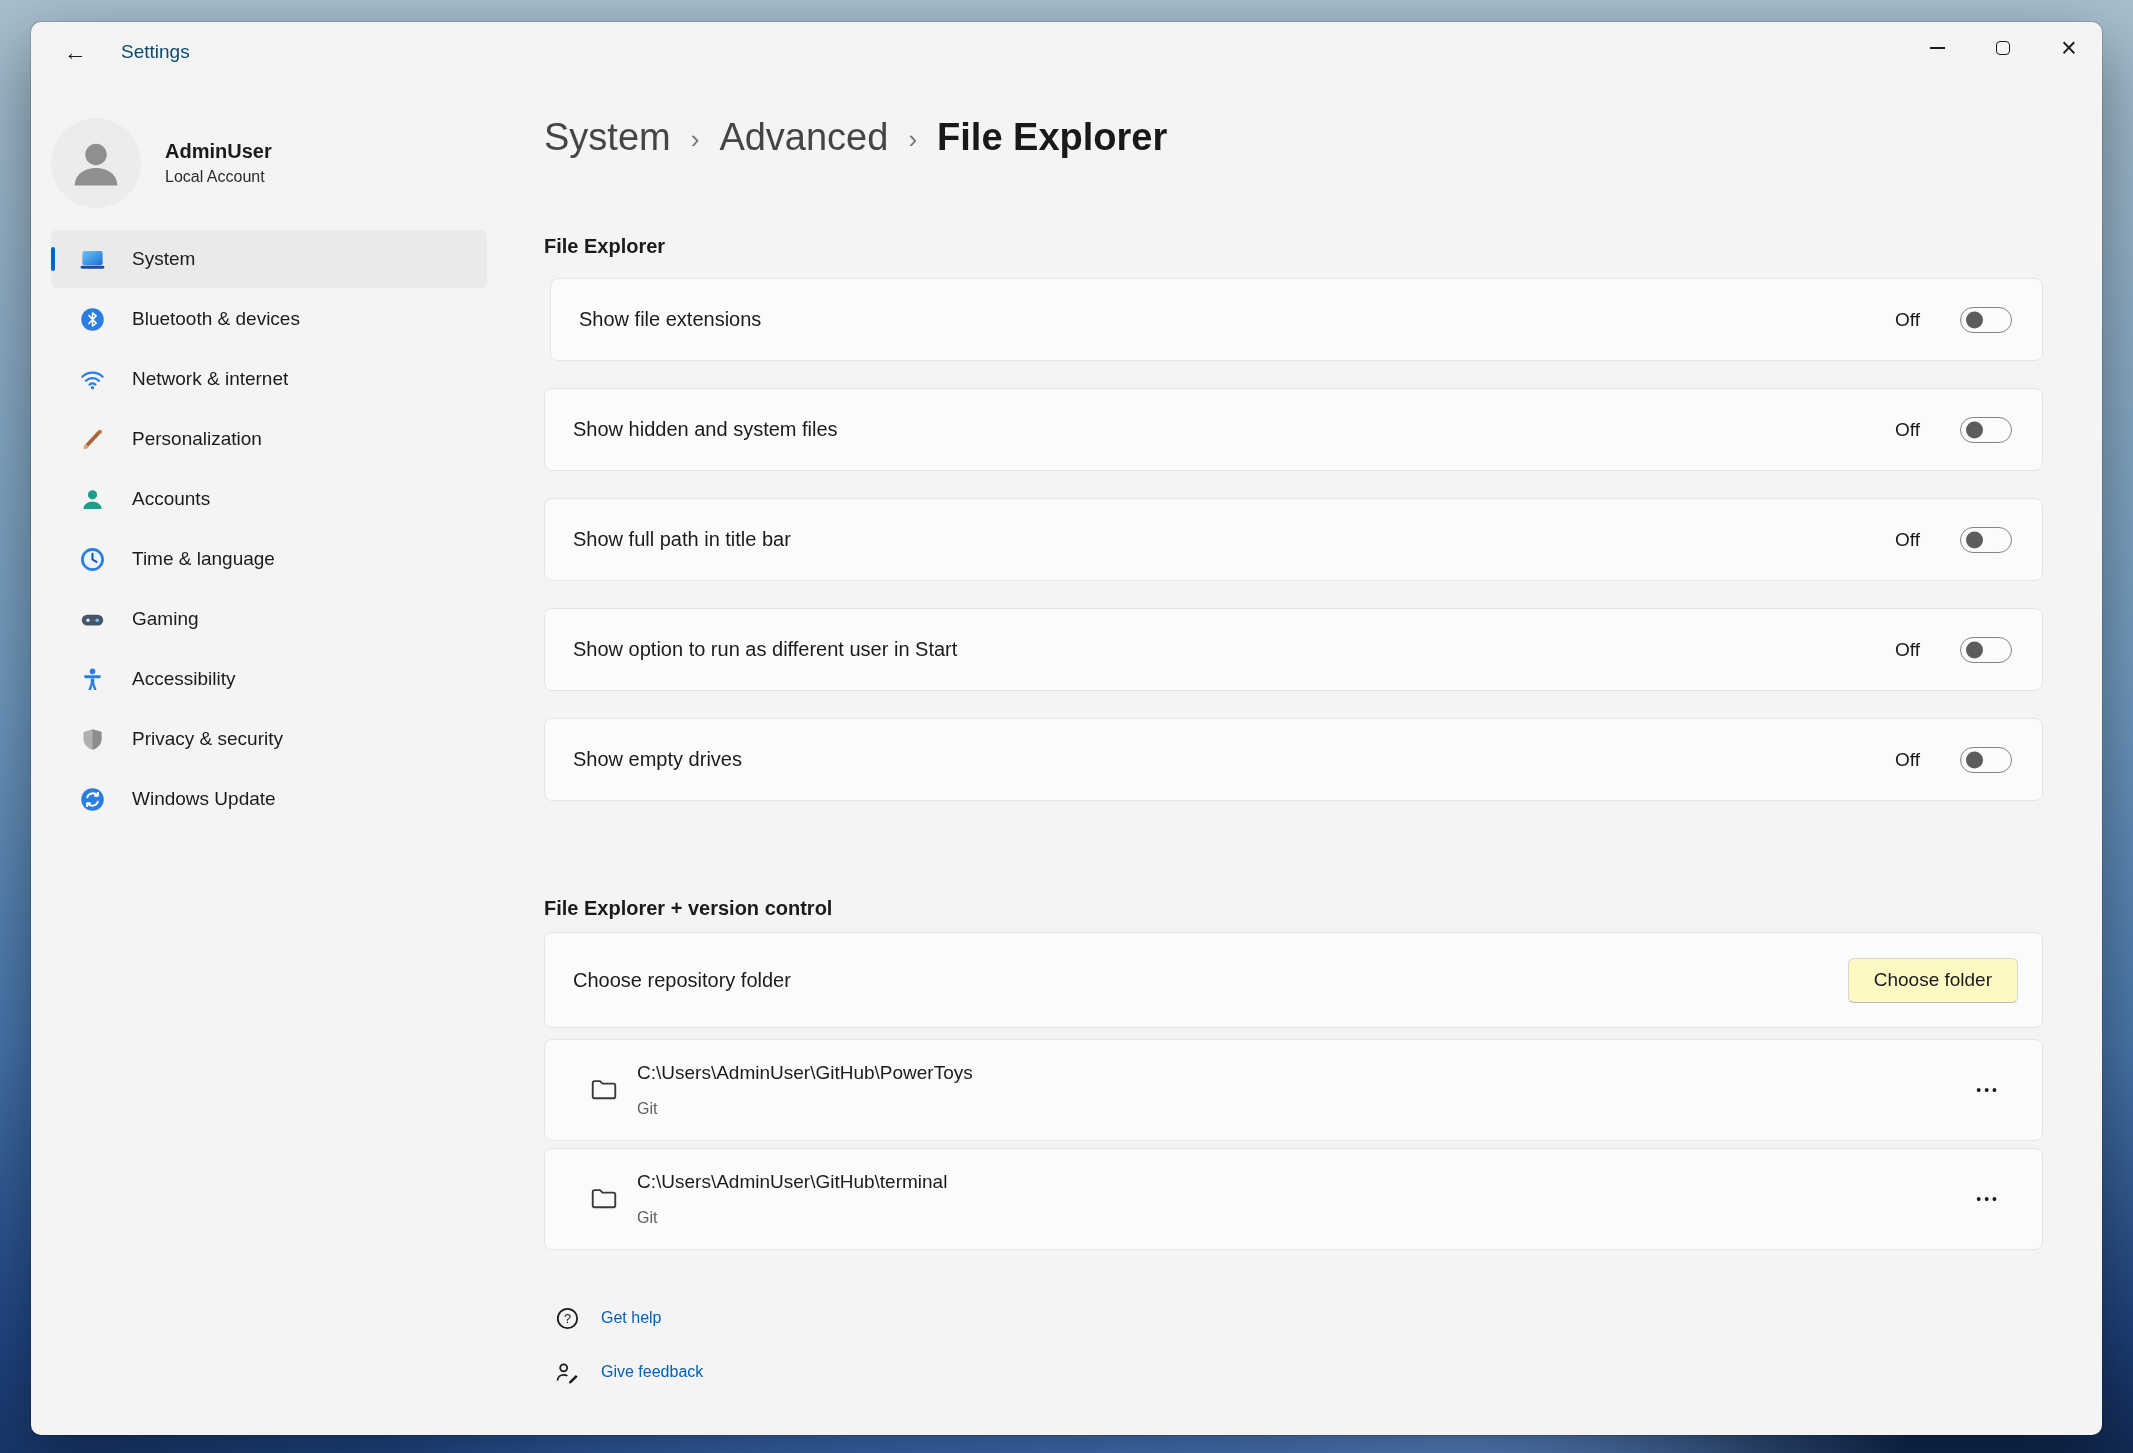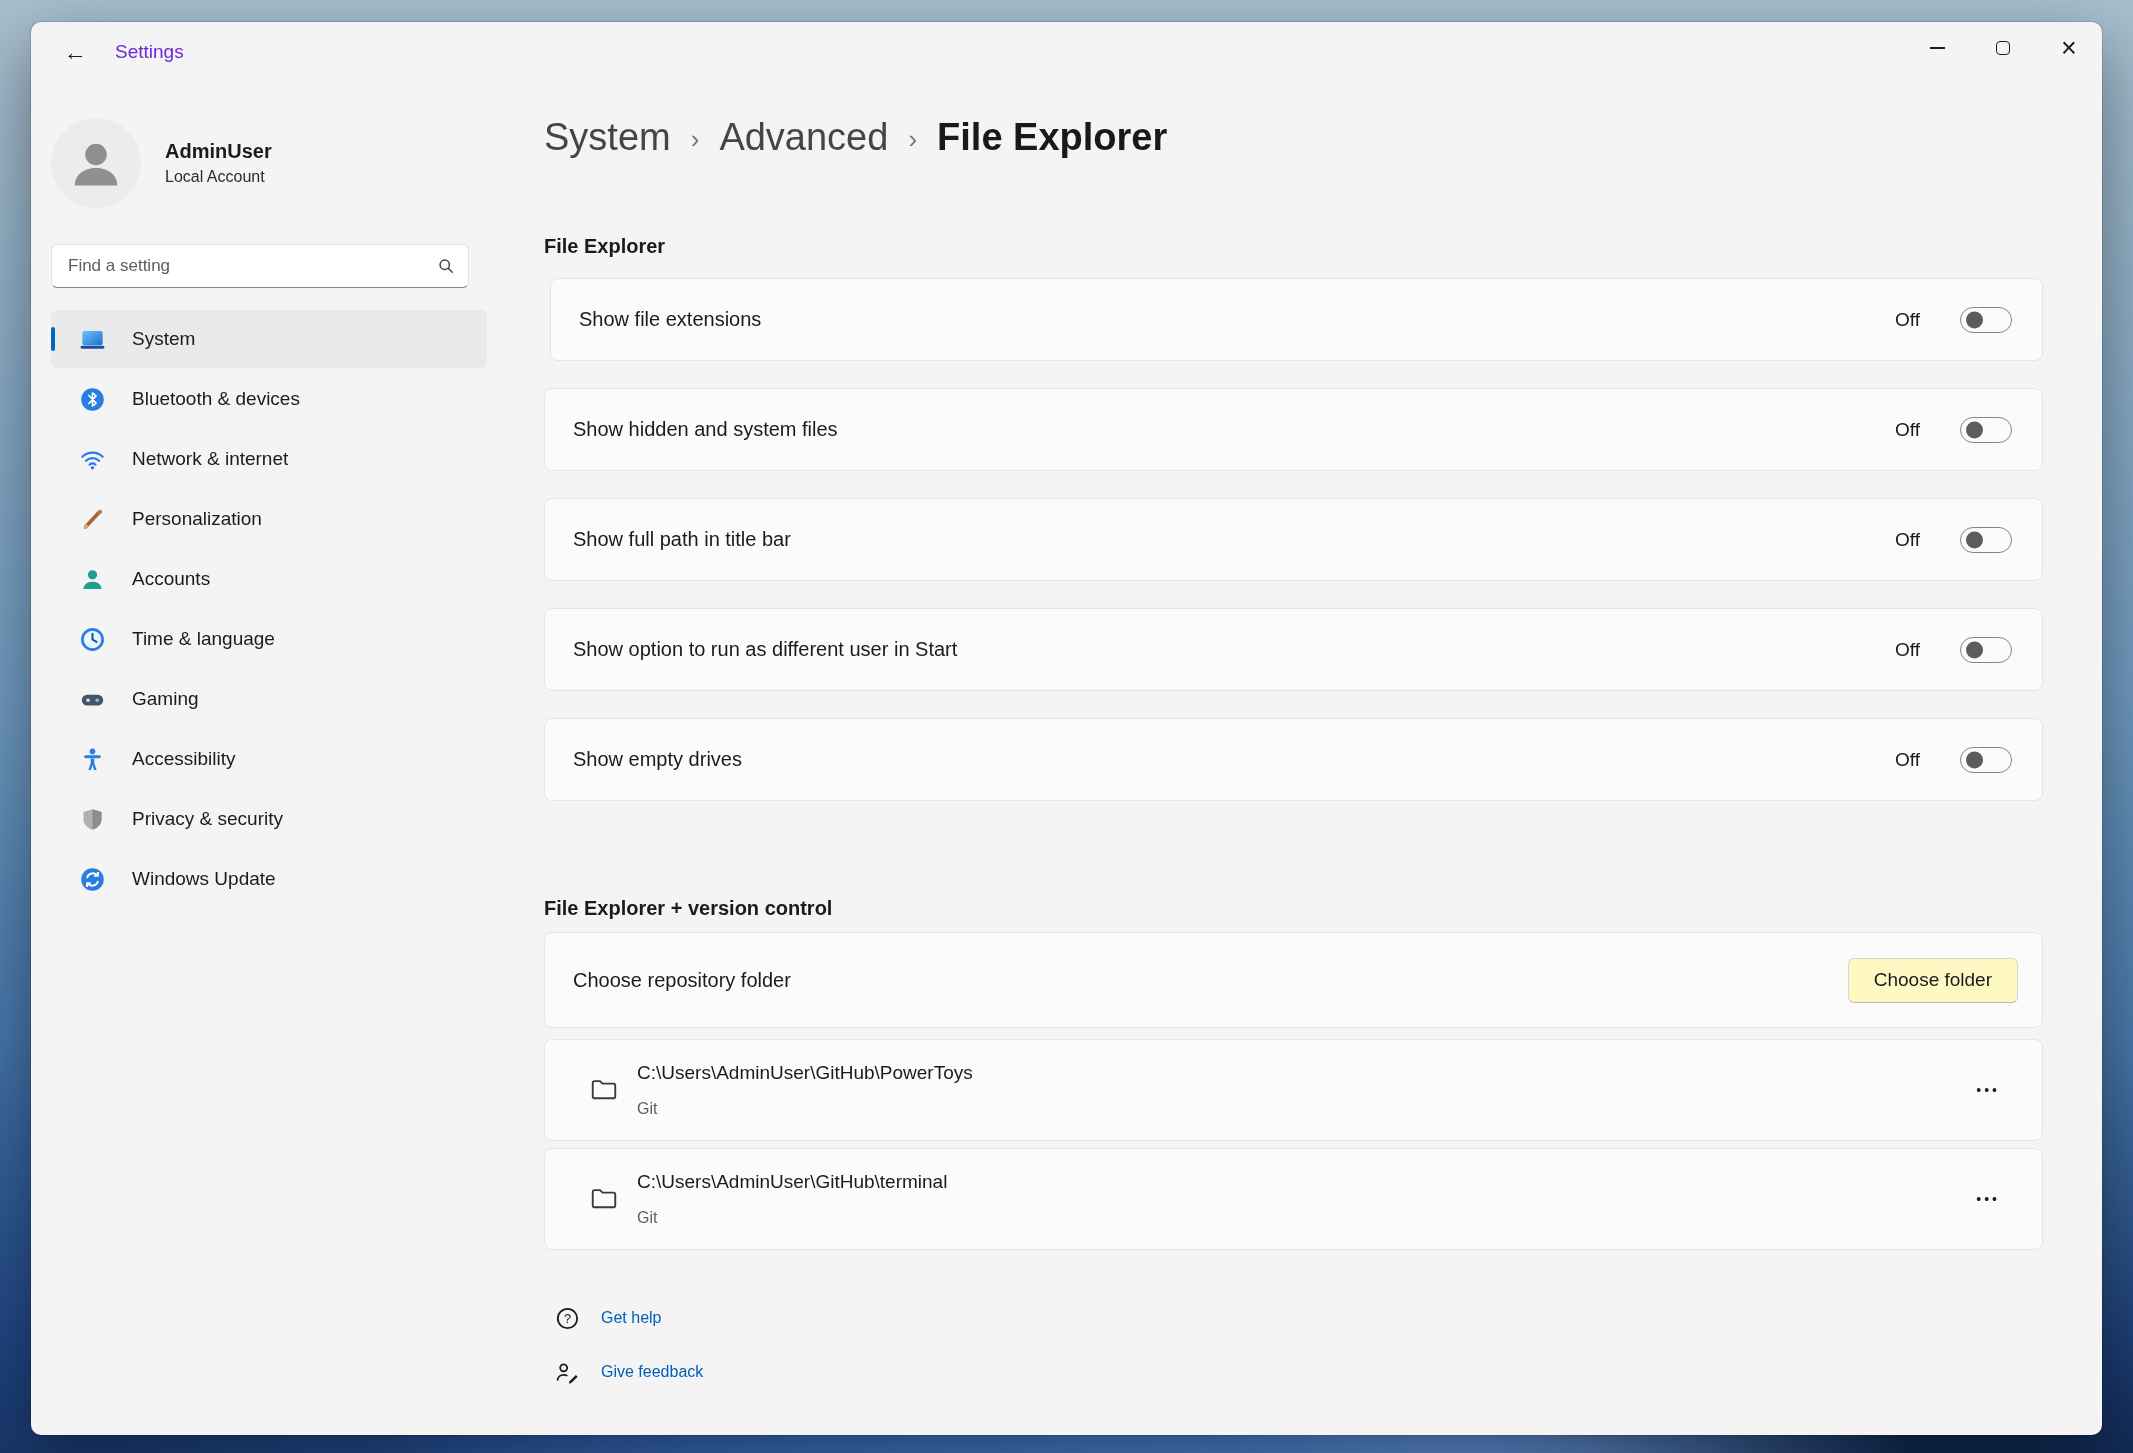--- a/index.html
+++ b/index.html
@@ -16,21 +16,21 @@
   .window {
     position:absolute; left:31px; top:22px; width:2071px; height:1413px;
     background:#f4f4f4; border-radius:10px; overflow:hidden;
     box-shadow:0 25px 70px rgba(0,0,0,.42), 0 0 0 1px rgba(0,0,0,.12);
     display:flex; flex-direction:column;
   }
 
   
   .titlebar { height:60px; flex-shrink:0; display:flex; align-items:center; padding-left:22px; position:relative; }
   .back-btn { width:44px; height:38px; border:none; background:transparent; font-size:23px; color:#1b1b1b; border-radius:6px; cursor:pointer; }
-  .titlebar-title { margin-left:18px; font-size:19px; color:#6d28d9; }
+  .titlebar-title { margin-left:24px; font-size:19px; color:#0c4a6e; }
   .win-controls { position:absolute; right:0; top:0; height:52px; display:flex; }
   .win-btn { width:66px; height:100%; display:flex; align-items:center; justify-content:center; background:transparent; border:none; cursor:pointer; }
   .min-glyph { width:15px; height:2px; background:#1b1b1b; display:block; }
   .max-glyph { width:14px; height:14px; border:1.6px solid #1b1b1b; border-radius:4px; display:block; }
   .close-glyph { font-size:27px; font-weight:300; color:#1b1b1b; line-height:1; }
 
   .window-body { display:flex; flex:1; min-height:0; }
 
   
   .sidebar { width:513px; flex-shrink:0; padding-left:20px; }
@@ -120,29 +120,20 @@
               <circle cx="12" cy="8.6" r="4.3"></circle>
               <path d="M3.5 21 c0-4.4 3.9-7 8.5-7 s8.5 2.6 8.5 7 z"></path>
             </svg>
         </div>
         <div>
           <div class="user-name">AdminUser</div>
           <div class="user-sub">Local Account</div>
         </div>
       </div>
 
-      <div class="searchbox">
-        <input type="text" placeholder="Find a setting" style="">
-        <span class="search-icon">
-          <svg viewBox="0 0 24 24" fill="none" stroke="#454545" stroke-width="1.8">
-              <circle cx="10.5" cy="10.5" r="5.6"></circle>
-              <path d="M14.9 14.9 L19.6 19.6" stroke-linecap="round"></path>
-            </svg>
-        </span>
-      </div>
 
       <nav class="nav">
 
         <div class="nav-item selected">
           <span class="nav-icon">
             <svg viewBox="0 0 24 24">
                 <defs>
                   <linearGradient id="sysg" x1="0" y1="0" x2="1" y2="1">
                     <stop offset="0" stop-color="#6fc3f5"></stop>
                     <stop offset="1" stop-color="#1b6fd4"></stop>

